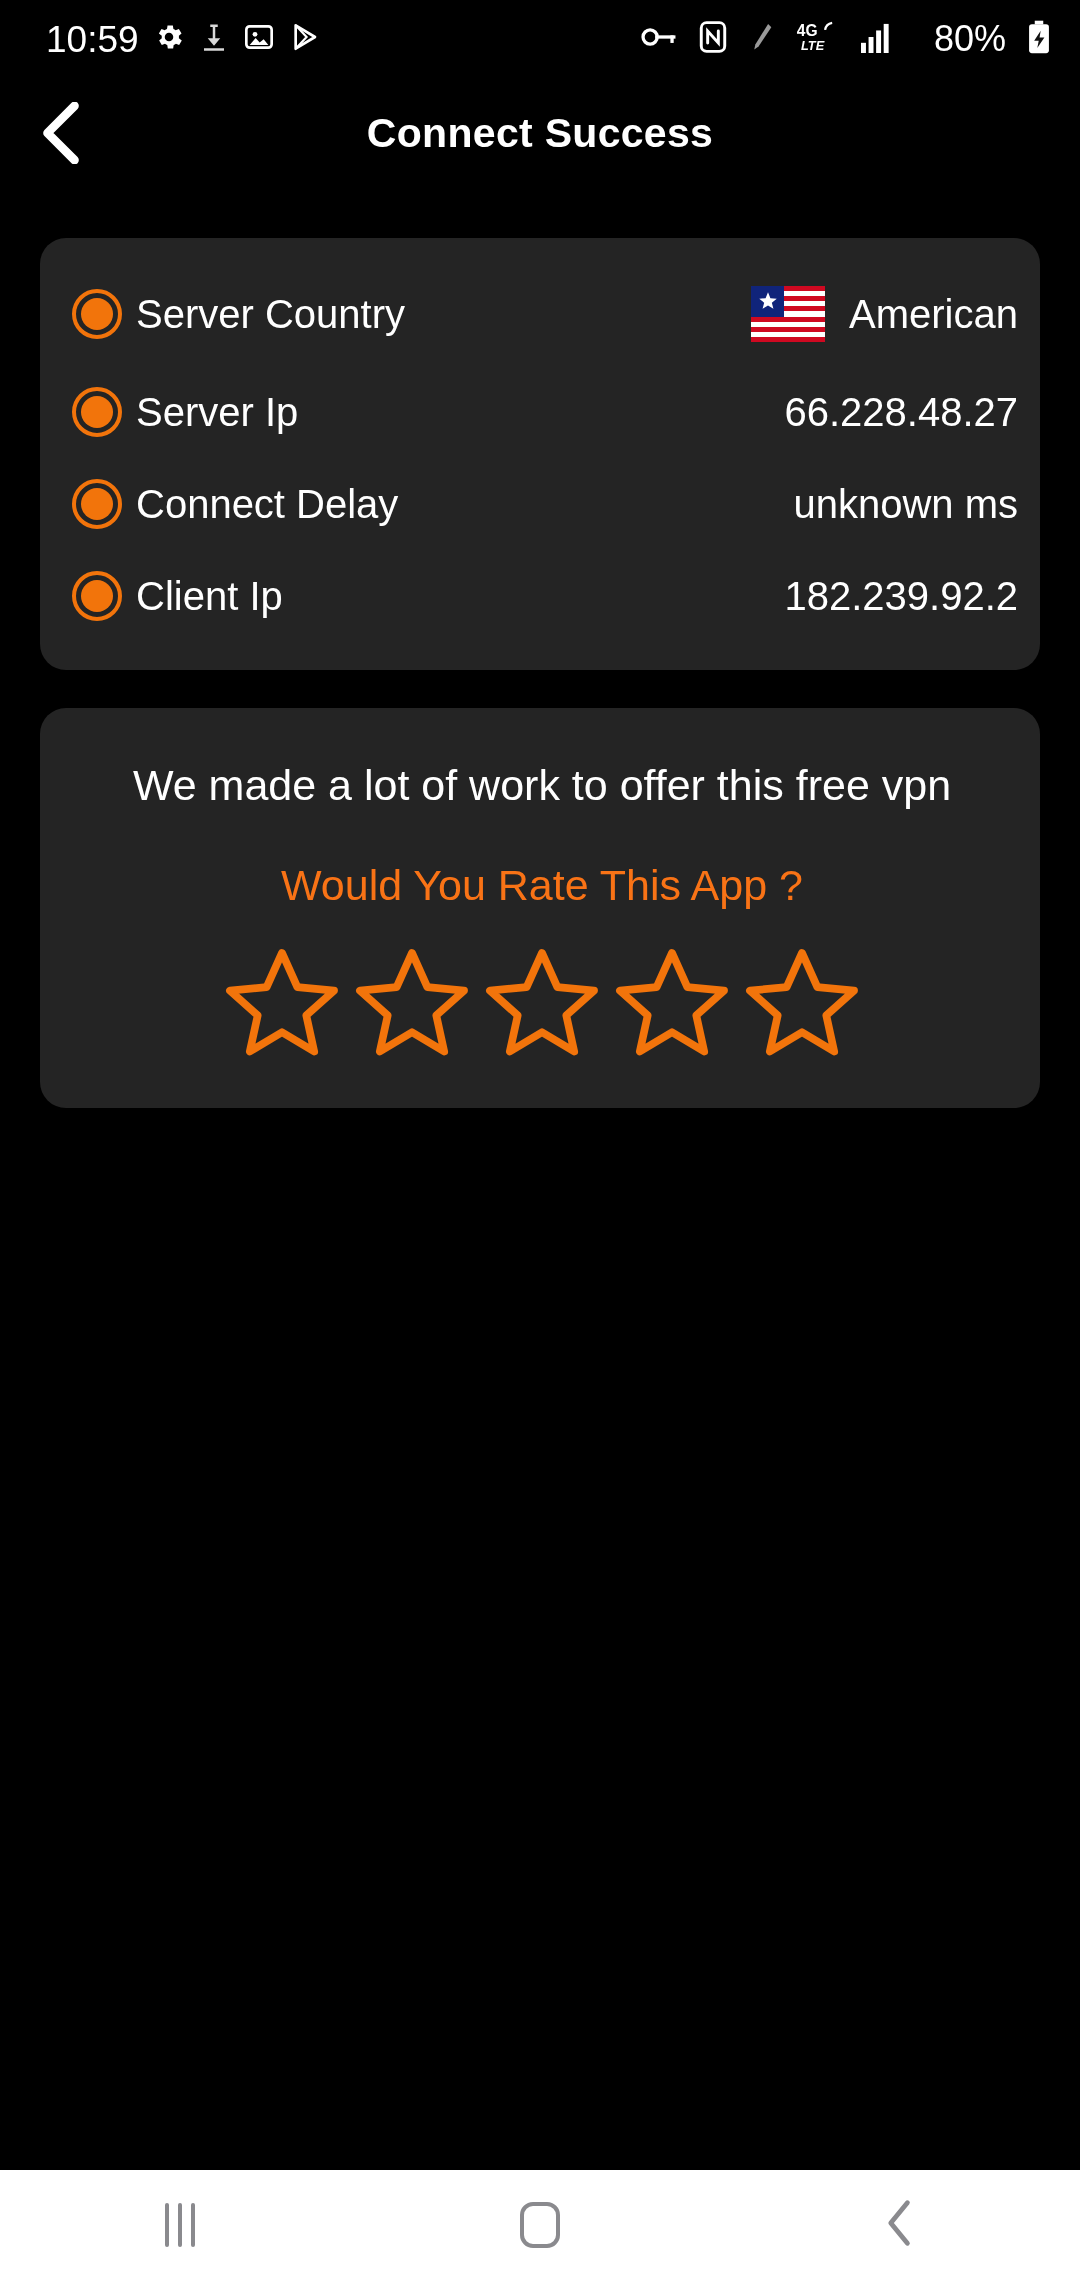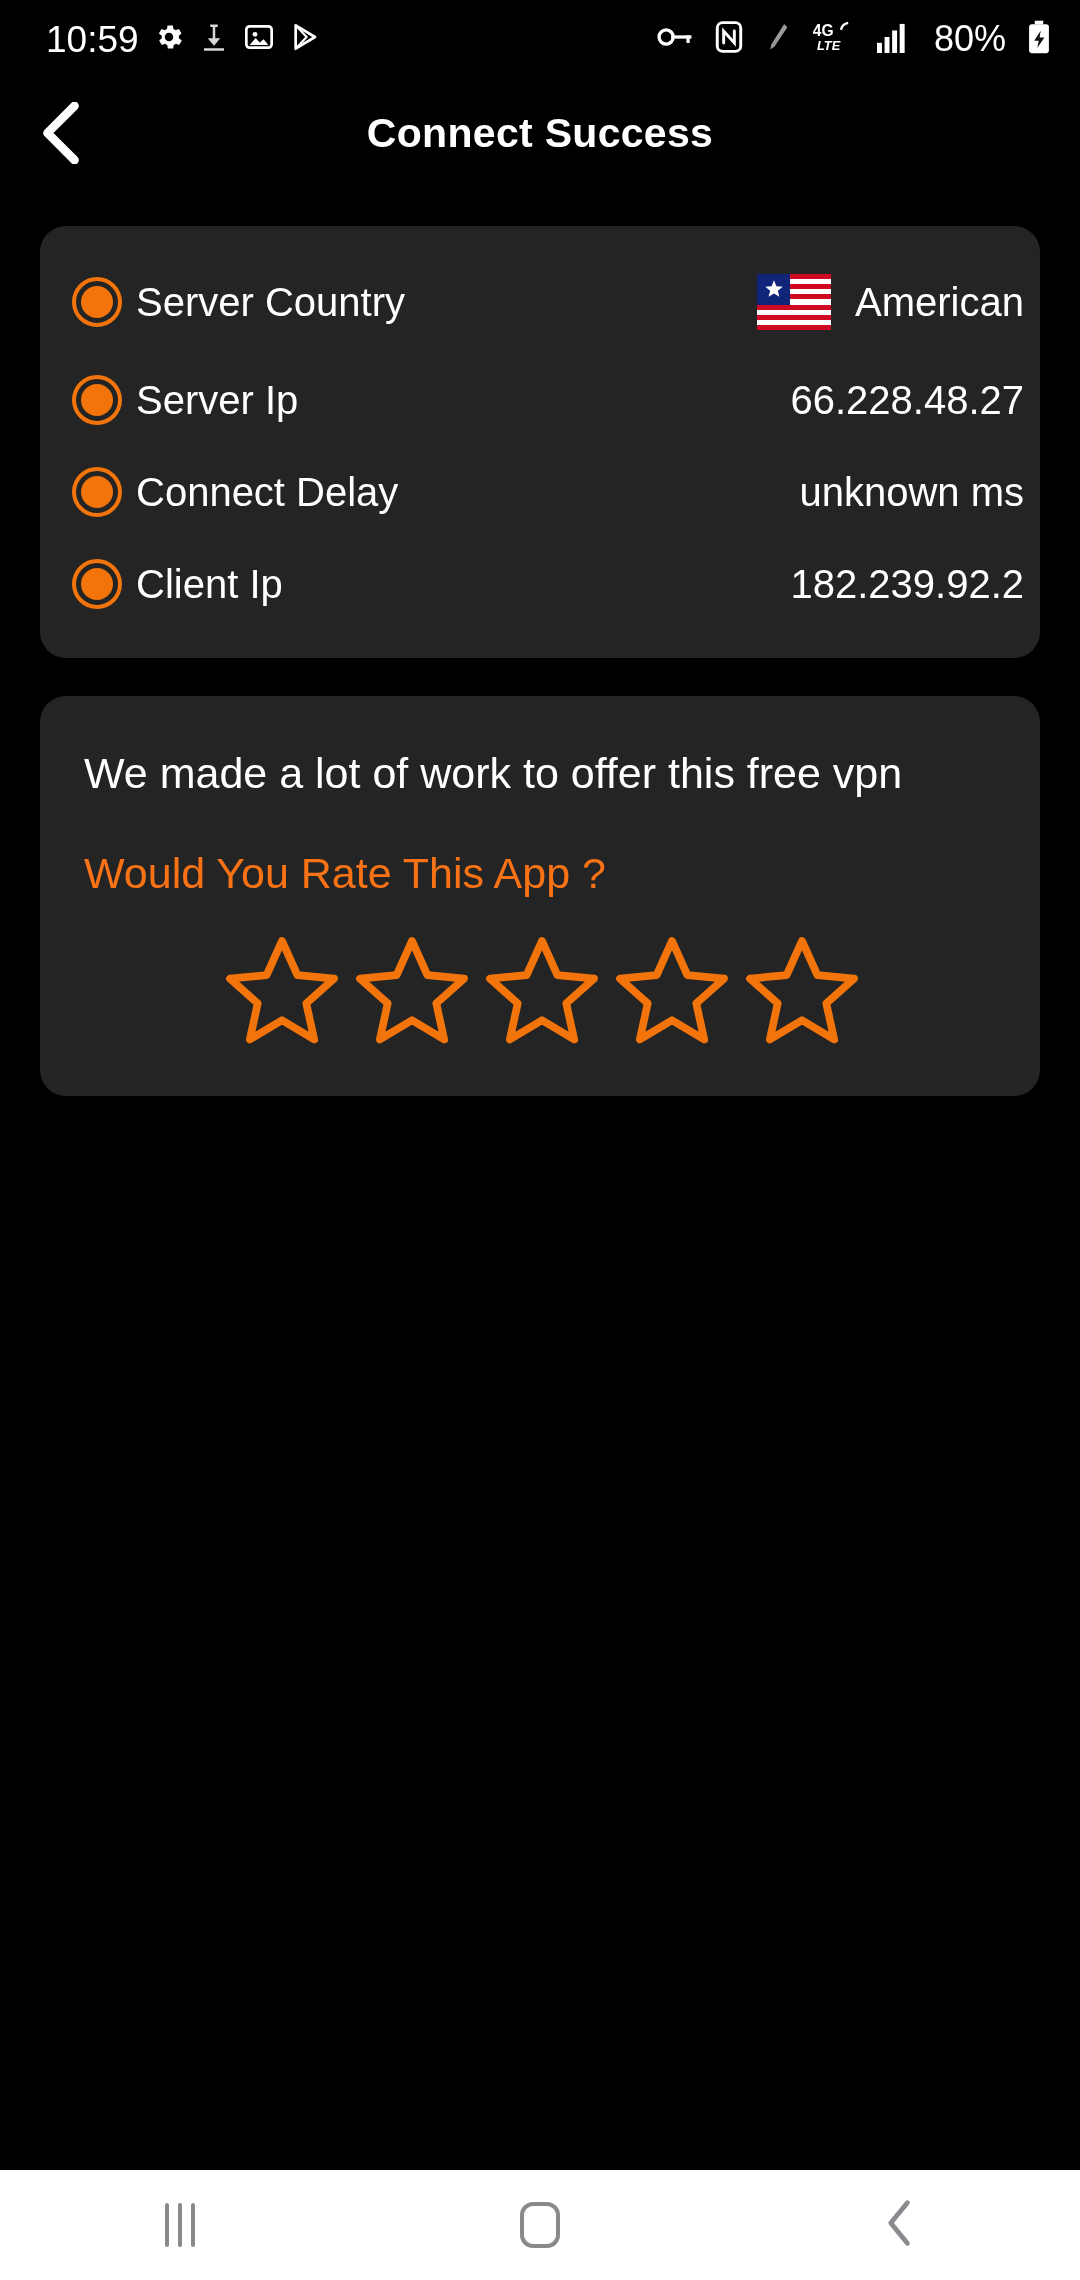--- a/index.html
+++ b/index.html
@@ -47,21 +47,21 @@
   .status-right {
     display: flex;
     align-items: center;
     gap: 20px;
   }
   .sicon { display: block; }
   .battery-pct {
     font-size: 36px;
     color: #ffffff;
     line-height: 1;
-    margin-left: 4px;
+    margin-left: 20px;
   }
 
   
   .app-bar {
     position: relative;
     height: 110px;
     flex: 0 0 auto;
     display: flex;
     align-items: center;
   }
@@ -90,22 +90,22 @@
     flex: 1 1 auto;
     padding: 0 40px;
     box-sizing: border-box;
   }
   .card {
     background: #242424;
     border-radius: 26px;
     box-sizing: border-box;
   }
   .card-info {
-    margin-top: 38px;
-    padding: 24px 16px 28px 32px;
+    margin-top: 50px;
+    padding: 24px 22px 28px 32px;
   }
 
   .info-row {
     display: flex;
     align-items: center;
     min-height: 92px;
   }
   .info-row.first { min-height: 104px; }
   .bullet {
     flex: 0 0 auto;
@@ -169,20 +169,21 @@
   }
   .flag .star {
     width: 20px; height: 20px;
     display: block;
   }
 
   
   .card-rate {
     margin-top: 38px;
     padding: 50px 40px 44px 44px;
+    text-align: center;
   }
   .rate-headline {
     color: #ffffff;
     font-size: 43px;
     line-height: 1.28;
     font-weight: normal;
     margin: 0;
   }
   .rate-question {
     color: #f97316;

